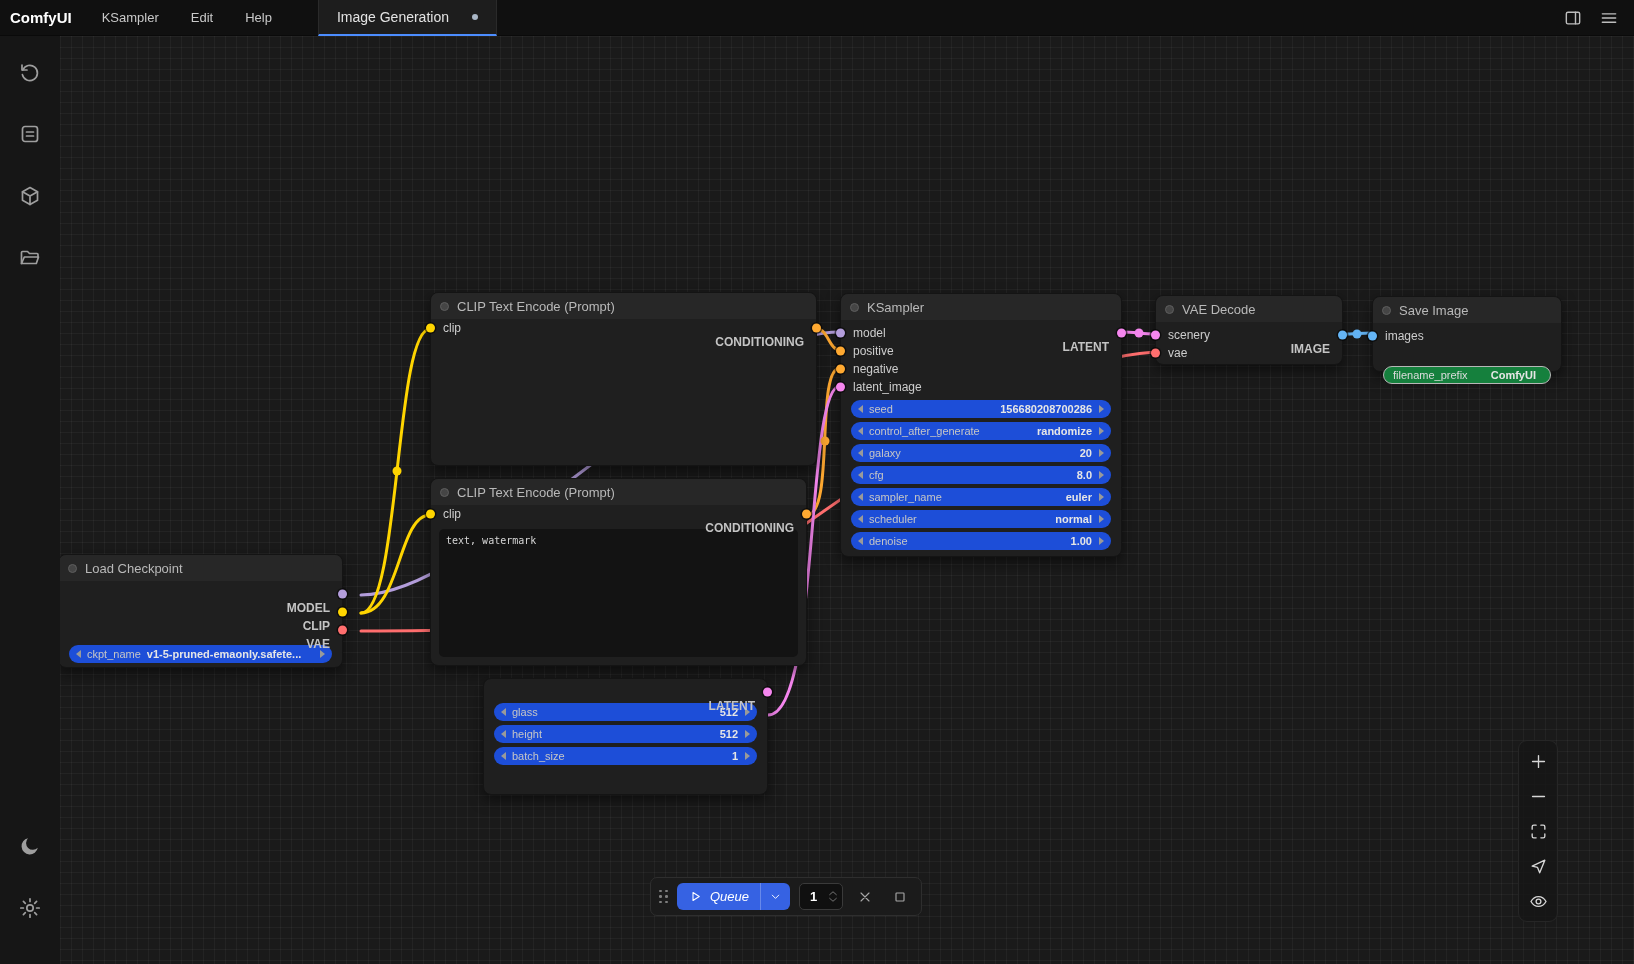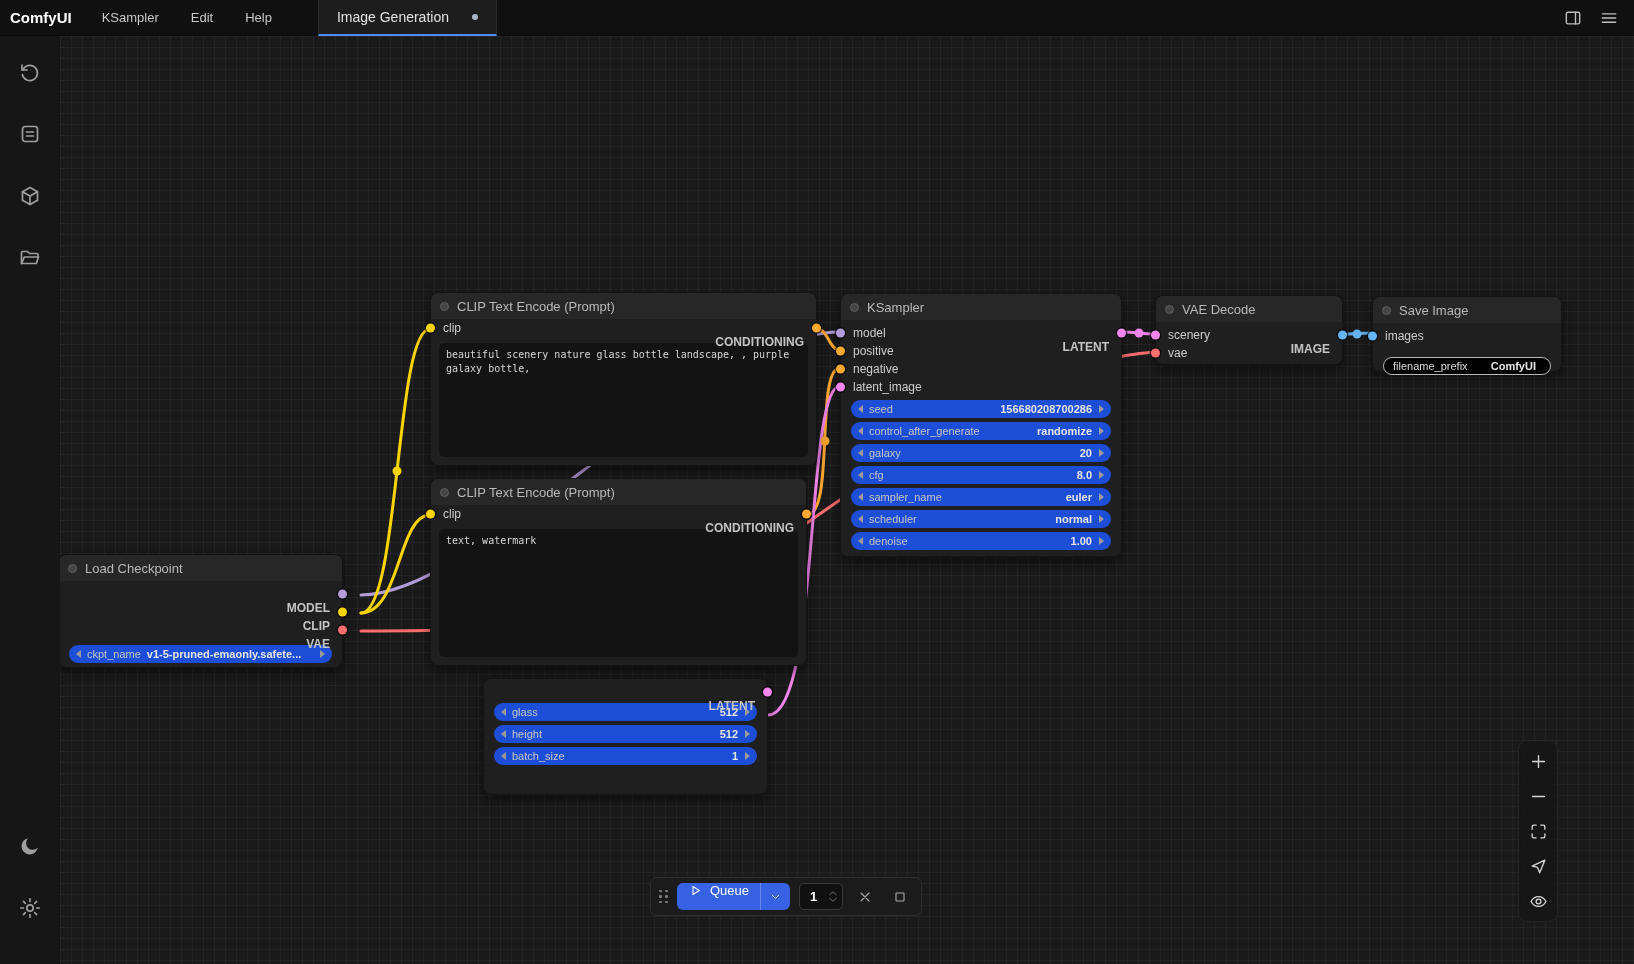--- a/index.html
+++ b/index.html
@@ -54,39 +54,39 @@
   .textbox{flex:1;margin:6px 8px 8px;background:#131313;border-radius:5px;padding:5px 7px;
     font-family:"DejaVu Sans Mono",monospace;font-size:10px;color:#d6d6d6;line-height:1.4;overflow:hidden;}
 
   .widget{height:18px;flex:0 0 18px;border-radius:9px;background:#1d4ed8;display:flex;align-items:center;
     padding:0 7px;margin:0 10px 4px;font-size:11px;color:#c6c6c6;}
   .widget .wname{margin:0 6px;white-space:nowrap;}
   .widget .wval{flex:1;text-align:right;margin-right:7px;color:#e6e6e6;font-weight:bold;white-space:nowrap;overflow:hidden;}
   .tri{width:0;height:0;flex:0 0 auto;}
   .tri-l{border-top:4px solid transparent;border-bottom:4px solid transparent;border-right:5px solid #9a9a9a;}
   .tri-r{border-top:4px solid transparent;border-bottom:4px solid transparent;border-left:5px solid #9a9a9a;}
-  .widget.outlined{background:#000000;border:1px solid #b7b7b7;border-radius:10px;margin:10px 10px 8px;}
+  .widget.outlined{background:#15803d;border:1px solid #b7b7b7;border-radius:10px;margin:19px 10px 8px;}
   .widget.outlined .wname{font-weight:normal;color:#dcdcdc;margin-left:2px;}
 
   
   #node-clip-pos{left:430px;top:292px;width:387px;height:174px;}
   #node-clip-neg{left:430px;top:478px;width:377px;height:188px;}
   #node-ckpt{left:58px;top:554px;width:285px;height:114px;}
   #node-latent{left:483px;top:678px;width:285px;height:117px;}
   #node-ksampler{left:840px;top:293px;width:282px;height:264px;}
   #node-vae{left:1155px;top:295px;width:188px;height:70px;}
   #node-save{left:1372px;top:296px;width:190px;height:76px;}
   #node-ksampler .slots{padding-bottom:4px;}
 
   
   .queuebar{position:absolute;left:650px;top:877px;height:39px;z-index:6;background:#1b1b1b;
     border:1px solid #2e2e2e;border-radius:7px;display:flex;align-items:center;padding:0 8px;gap:9px;}
   .grip{display:grid;grid-template-columns:repeat(2,3px);grid-gap:3px;opacity:.55;}
   .grip i{width:2.5px;height:2.5px;border-radius:50%;background:#cfcfcf;}
-  .queue-btn{height:27px;background:#3662E3;border-radius:6px;display:flex;align-items:flex-start;color:#fff;overflow:hidden;}
+  .queue-btn{height:27px;background:#3662E3;border-radius:6px;display:flex;align-items:center;color:#fff;overflow:hidden;font-style:italic;}
   .queue-main{display:flex;align-items:center;gap:7px;padding:0 11px;font-size:13px;}
   .queue-sep{width:1px;height:27px;background:rgba(255,255,255,.25);}
   .queue-caret{padding:0 8px;display:flex;align-items:center;height:27px;}
   .countbox{height:27px;width:44px;background:#101010;border:1px solid #3a3a3a;border-radius:5px;
     display:flex;align-items:center;padding:0 4px 0 10px;color:#fff;font-size:13px;font-weight:bold;}
   .count-steppers{margin-left:auto;display:flex;flex-direction:column;gap:1px;color:#9a9a9a;}
   .qicon{width:26px;height:26px;display:flex;align-items:center;justify-content:center;color:#a8a8a8;}
 
   
   .viewbar{position:absolute;left:1518px;top:740px;width:40px;z-index:6;background:rgba(22,22,22,.85);
@@ -184,21 +184,20 @@
   <div class="node-header">
     <span class="collapse-dot"></span>
     <span>CLIP Text Encode (Prompt)</span>
   </div>
   <div class="slot-row">
     <span class="port in p-clip"></span>
     <span>clip</span>
     <span class="slot-out">CONDITIONING</span>
     <span class="port out p-cond"></span>
   </div>
-  <div class="textbox">beautiful scenery nature glass bottle landscape, , purple galaxy bottle,</div>
 </div>
 
 <div class="node" id="node-clip-neg">
   <div class="node-header">
     <span class="collapse-dot"></span>
     <span>CLIP Text Encode (Prompt)</span>
   </div>
   <div class="slot-row">
     <span class="port in p-clip"></span>
     <span>clip</span>

